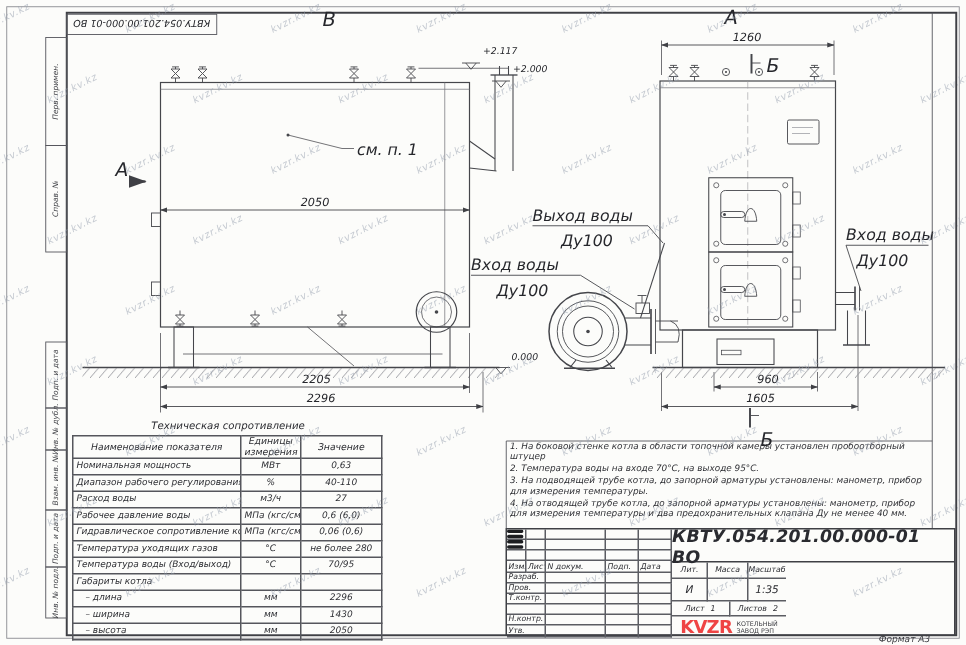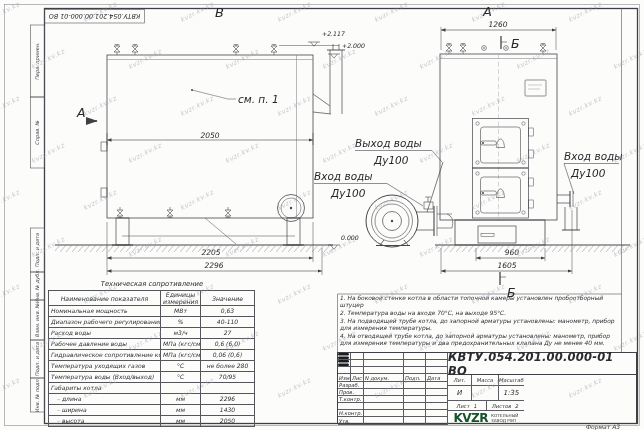--- a/index.html
+++ b/index.html
@@ -43,21 +43,21 @@
   .tb-title{width:114px;border-right:.8px solid #3f4045;display:flex;flex-direction:column;
       align-items:center;justify-content:center;font:italic 7px/1.5 "DejaVu Sans",sans-serif;text-align:center;}
   .tb-right{width:76px;display:flex;flex-direction:column;}
   .tbr-row{display:flex;}
   .tbr-row div{border-right:.5px solid #5b5c62;border-bottom:.5px solid #5b5c62;display:flex;
       align-items:center;justify-content:center;font:italic 5.2px "DejaVu Sans",sans-serif;overflow:hidden;}
   .r1 div{height:10px;}
   .r2 div{height:14px;font-size:7px;}
   .r3 div{height:9px;gap:4px;}
   .logo-cell{flex:1;display:flex;align-items:center;justify-content:center;gap:3px;}
-  .kvzr{font:bold 12px "DejaVu Sans",sans-serif;font-style:normal;letter-spacing:-.5px;color:#14532d;}
+  .kvzr{font:bold 12px "DejaVu Sans",sans-serif;font-style:normal;letter-spacing:-.5px;color:#ef4444;}
   .kvzr-sub{display:flex;flex-direction:column;font:4.2px/1.25 "DejaVu Sans",sans-serif;color:#3a3b40;}
   .format{left:572px;top:423px;width:62px;text-align:center;
       font:italic 6px "DejaVu Sans",sans-serif;color:#3a3b40;}
   
   .watermarks{position:absolute;inset:0;z-index:3;pointer-events:none;overflow:hidden;}
   .watermarks span{position:absolute;transform:rotate(-27deg);
       font:italic 6.5px "DejaVu Sans",sans-serif;color:rgba(152,160,174,.55);letter-spacing:.5px;}
 </style>
 </head>
 <body>

